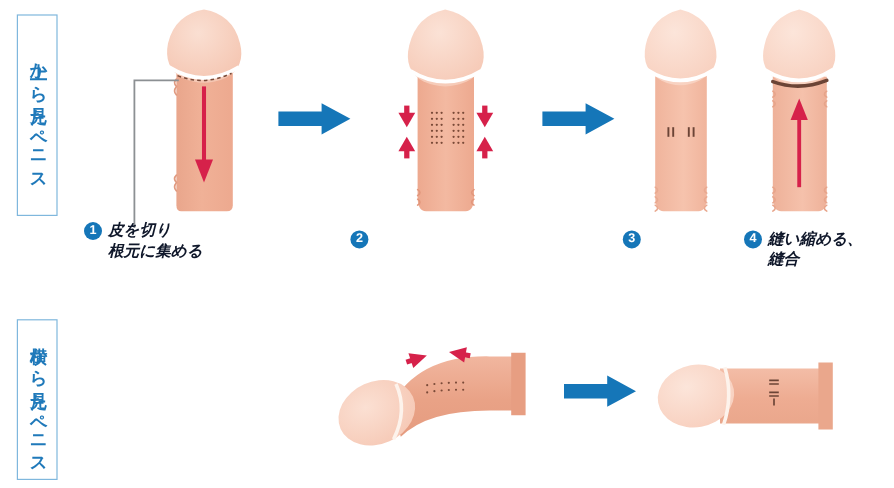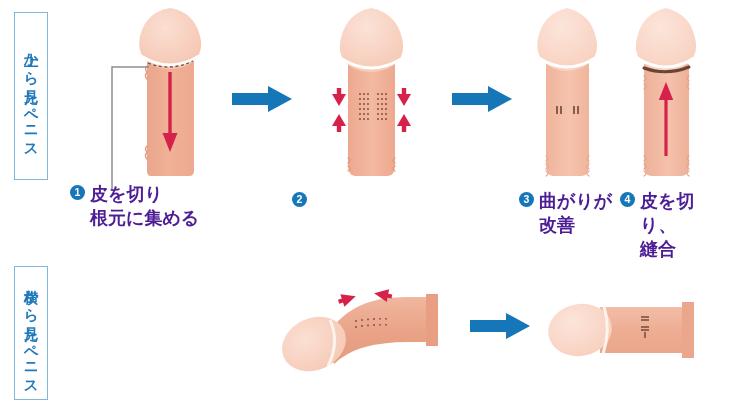--- a/index.html
+++ b/index.html
@@ -55,25 +55,26 @@
     border-radius: 50%;
     background: #1576b8;
     color: #ffffff;
     font-size: 10.5px;
     font-weight: 700;
     line-height: 15px;
     text-align: center;
     margin-top: 2px;
   }
   .captext {
-    font-size: 18px;
+    font-size: 13px;
     font-weight: 700;
     line-height: 1.33;
-    color: #4c1d95;
+    color: #0f172a;
     white-space: pre-line;
+    font-style: italic;
   }
 
   
   .fig { position: absolute; }
 
   
   .leader { position: absolute; }
 
   svg { display: block; overflow: visible; }
 </style>
@@ -291,27 +292,25 @@
     <div class="captext">皮を切り
 根元に集める</div>
   </div>
 
   <div class="caption" style="left:292px; top:190px; width:190px;">
     <div class="stepnum">2</div>
   </div>
 
   <div class="caption" style="left:519px; top:190px; width:96px;">
     <div class="stepnum">3</div>
-    <div class="captext">曲がりが
-改善</div>
   </div>
 
   <div class="caption" style="left:620px; top:190px; width:110px;">
     <div class="stepnum">4</div>
-    <div class="captext">皮を切り、
+    <div class="captext">縫い縮める、
 縫合</div>
   </div>
 
   <div class="vlabel" style="left:14px; top:266px; width:34px; height:134px;">
     <span>横から見たペニス</span>
   </div>
 
   <div class="fig" style="left:278px; top:276px; width:180px; height:105px;">
     <svg width="180" height="105" viewBox="0 0 180 105" aria-hidden="true">
       <defs>

